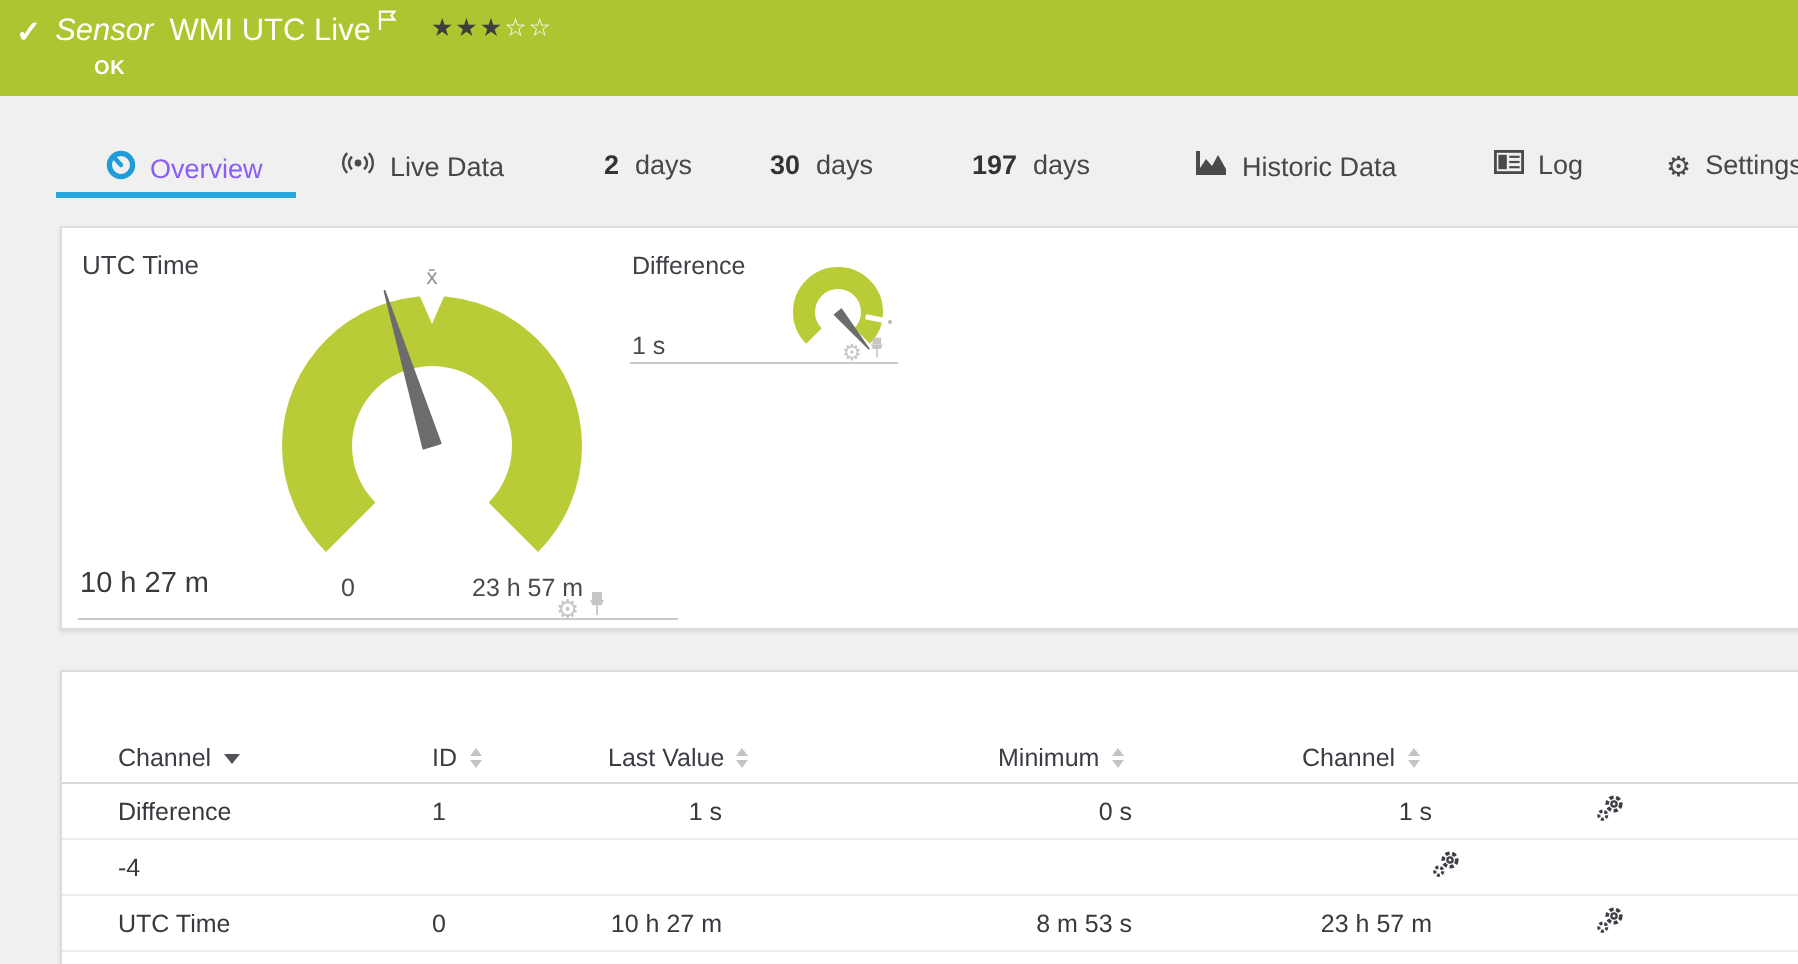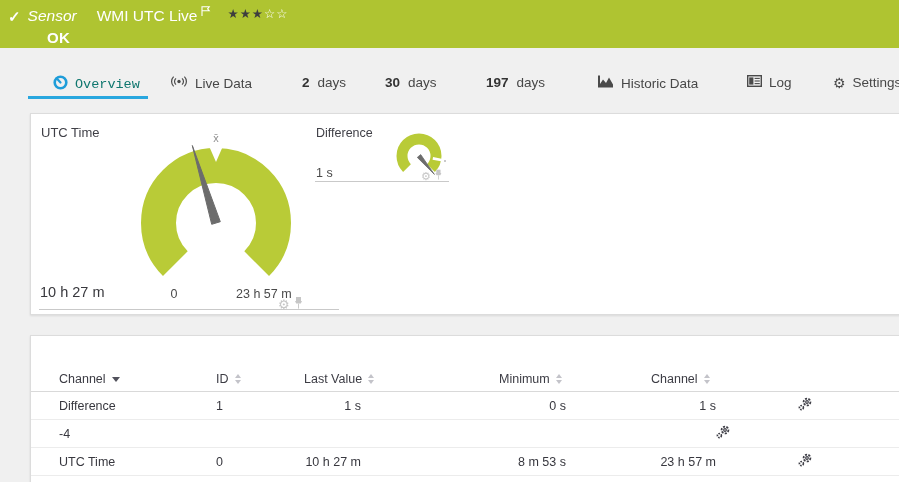--- a/index.html
+++ b/index.html
@@ -3,35 +3,35 @@
 <meta charset="utf-8">
 <style>
   * { margin:0; padding:0; box-sizing:border-box; }
   html,body { width:899px; height:482px; overflow:hidden; }
   body { background:#f0f0f0; font-family:"Liberation Sans", sans-serif; position:relative; }
 
   
   .banner { position:absolute; top:0; left:0; right:0; height:48px; background:#afc431; color:#fff; }
   .banner-row { display:flex; align-items:center; padding:7px 0 0 8px; }
   .check { font-size:15px; font-weight:bold; line-height:1; margin-right:7px; }
-  .sensor-kind { font-style:italic; font-size:15.5px; margin-right:20px; }
+  .sensor-kind { font-style:italic; font-size:15.5px; margin-right:8px; }
   .sensor-title { font-size:15.5px; }
   .flag { margin:-8px 0 0 3px; }
   .stars { margin:-4px 0 0 16px; font-size:12.5px; letter-spacing:1px; line-height:1; }
   .stars .filled { color:#3e3e3e; }
   .stars .empty { color:#ffffff; }
-  .status-ok { position:absolute; left:47px; top:29px; font-size:15px; font-weight:bold; letter-spacing:.3px; }
+  .status-ok { position:absolute; left:47px; top:29px; font-size:10px; font-weight:bold; letter-spacing:.3px; }
 
   
   .tabs { position:absolute; top:48px; left:0; right:0; height:64px; }
   .tab { position:absolute; top:27px; display:flex; align-items:center; gap:7px;
          font-size:13.5px; color:#474747; cursor:pointer; white-space:nowrap; }
   .tab .num { font-weight:bold; color:#333; margin-right:1px; }
   .tab-underline { position:absolute; left:28px; top:48px; width:120px; height:3px; background:#29a7df; }
-  .tab.active { color:#0f766e;font-family:Liberation Mono, monospace; }
+  .tab.active { color:#8b5cf6; }
 
   
   .panel { position:absolute; left:30px; right:-6px; background:#fff;
            border:1px solid #dcdcdc; box-shadow:0 1px 2px rgba(0,0,0,.10); }
   .panel-gauges { top:113px; height:202px; }
   .panel-table  { top:335px; height:160px; }
 
   .g-title { position:absolute; font-size:13px; color:#3f3f46; }
   .lbl { position:absolute; font-size:12.5px; color:#4a4a4a; white-space:nowrap; }
   .cur-value { position:absolute; font-size:14.5px; color:#38383d; white-space:nowrap; }

